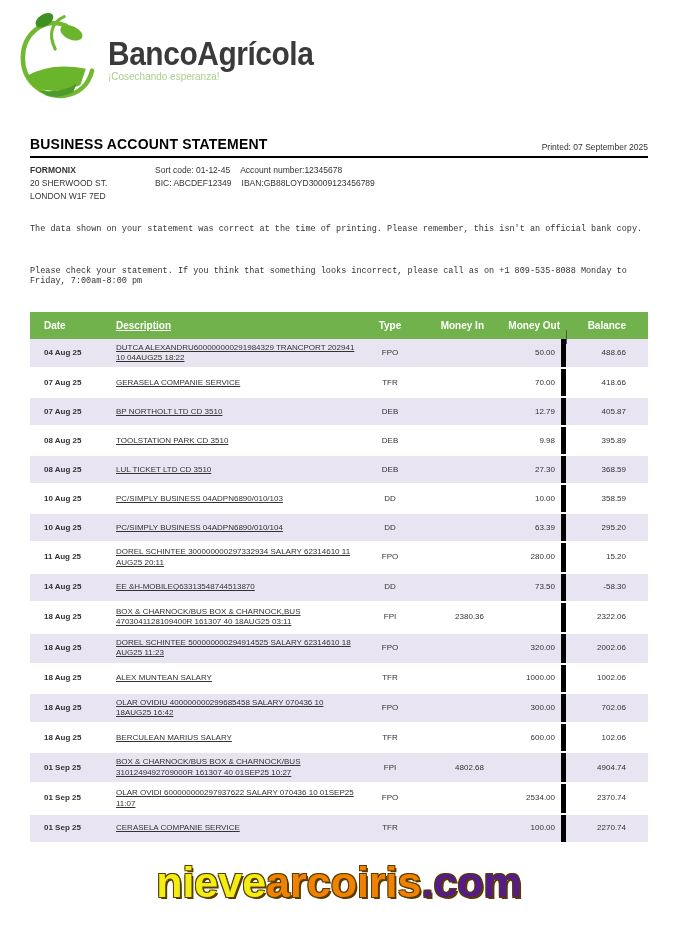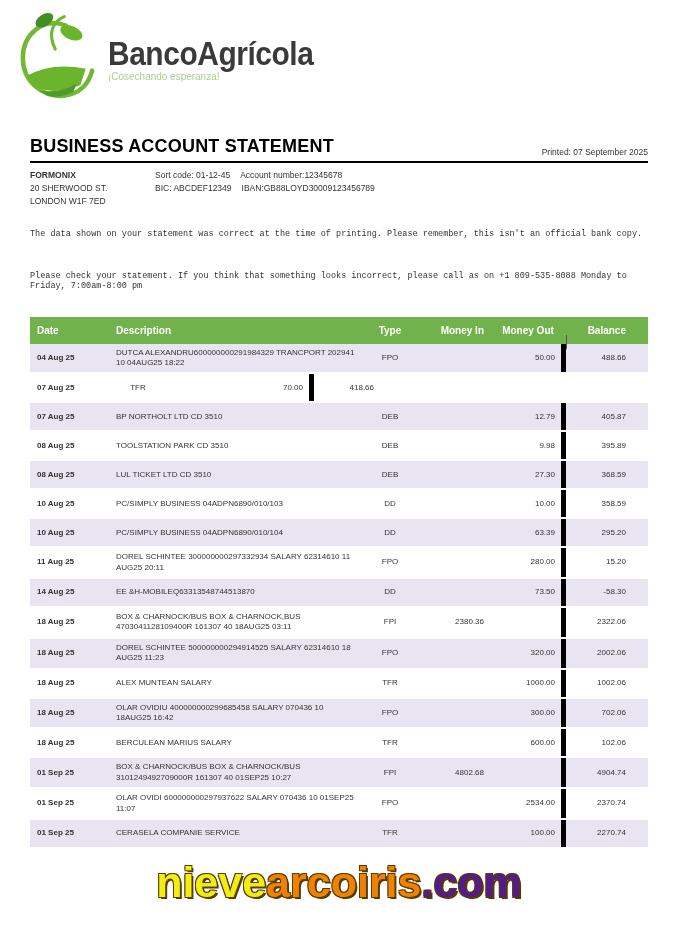--- a/index.html
+++ b/index.html
@@ -10,46 +10,46 @@
   .logo-wrap{display:flex;align-items:center;margin:6px 0 0 12px;height:104px;}
   .logo-mark{width:90px;height:98px;flex:0 0 auto;}
   .logo-text{margin-left:6px;}
   .brand-name{font-size:34px;font-weight:bold;color:#3a3a3a;letter-spacing:-0.5px;
               transform:scaleX(.88);transform-origin:left center;white-space:nowrap;}
   .brand-tagline{font-size:10.5px;color:#a9cf8b;margin-top:-3px;transform:scaleX(.95);transform-origin:left center;}
 
   
   .content{margin:0 30px;width:618px;}
   .title-row{display:flex;justify-content:space-between;align-items:flex-end;margin-top:26px;}
-  .stmt-title{font-size:18px;font-weight:bold;color:#000;letter-spacing:.2px;text-align:center;}
+  .stmt-title{font-size:14px;font-weight:bold;color:#000;letter-spacing:.2px;text-align:center;}
   .printed{font-size:8.5px;color:#333;}
   .title-rule{border:none;border-top:2px solid #000;margin:4px 0 0 0;}
 
   .acct-block{display:flex;margin-top:6px;font-size:8.5px;line-height:1.55;color:#333;}
   .acct-left{width:125px;}
   .acct-holder{font-weight:bold;}
   .acct-codes .code-line span{margin-right:10px;}
 
   .notice{font-size:8.5px;color:#333;font-family:Liberation Mono, monospace;}
   .notice-1{margin-top:20px;}
   .notice-2{margin-top:32px;}
 
   
   .stable{margin-top:26px;width:618px;font-size:8px;}
   .thead{display:flex;background:var(--green,#71b24c);color:#fff;font-weight:bold;
          font-size:10px;height:27px;align-items:center;}
   .trow{display:flex;align-items:center;min-height:27px;border-bottom:2px solid #fff;}
   .trow:nth-child(odd){background:var(--rowalt,#e8e4f1);}
   .trow:nth-child(even){background:#ffffff;}
   .c{box-sizing:border-box;padding:4px 6px;line-height:1.3;}
-  .col-date{width:80px;padding-left:7px;font-weight:bold;}
-  .col-desc{width:252px;}
+  .col-date{width:80px;padding-left:14px;font-weight:bold;}
+  .col-desc{width:252px;text-decoration:underline;}
   .col-type{width:56px;text-align:center;}
   .col-in{width:72px;text-align:right;}
-  .col-out{width:76px;text-align:center;}
+  .col-out{width:76px;text-align:right;}
   .col-bal{width:82px;text-align:right;padding-right:22px;}
   .thead .col-date{font-weight:bold;}
   .thead .col-out{position:relative;}
   .thead .col-out::after{content:"";position:absolute;right:-1px;bottom:-8px;width:1px;height:14px;background:#555;}
   .trow .col-out{border-right:5px solid #000000;align-self:stretch;display:flex;align-items:center;justify-content:flex-end;}
   .trow .c{display:flex;align-items:center;}
   .trow .col-in{justify-content:flex-end;}
   .trow .col-bal{justify-content:flex-end;}
   .trow .col-type{justify-content:center;}
 
@@ -121,20 +121,21 @@
           <div class="trow">
     <div class="c col-date">04 Aug 25</div>
     <div class="c col-desc">DUTCA ALEXANDRU600000000291984329 TRANCPORT 202941 10 04AUG25 18:22</div>
     <div class="c col-type">FPO</div>
     <div class="c col-in"></div>
     <div class="c col-out">50.00</div>
     <div class="c col-bal">488.66</div>
   </div>
           <div class="trow">
     <div class="c col-date">07 Aug 25</div>
+    <div class="c col-desc">GERASELA COMPANIE SERVICE</div>
     <div class="c col-type">TFR</div>
     <div class="c col-in"></div>
     <div class="c col-out">70.00</div>
     <div class="c col-bal">418.66</div>
   </div>
           <div class="trow">
     <div class="c col-date">07 Aug 25</div>
     <div class="c col-desc">BP NORTHOLT LTD CD 3510</div>
     <div class="c col-type">DEB</div>
     <div class="c col-in"></div>

